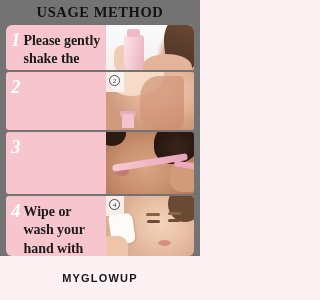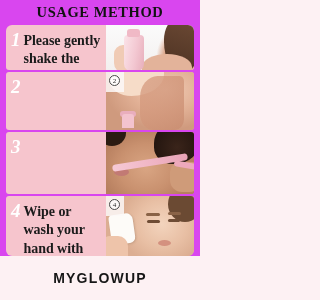--- a/index.html
+++ b/index.html
@@ -10,21 +10,21 @@
   body {
     width: 200px;
     height: 300px;
     overflow: hidden;
     font-family: "Liberation Serif", serif;
   }
   .poster {
     position: relative;
     width: 200px;
     height: 300px;
-    background: #d946ef;
+    background: #737373;
     box-sizing: border-box;
   }
 
   
   .title-bar {
     height: 25px;
     display: flex;
     align-items: center;
     justify-content: center;
   }
@@ -303,21 +303,21 @@
     bottom: 0;
     height: 44px;
     display: flex;
     align-items: center;
     justify-content: center;
     background: #fdf1f3;
   }
   .brand {
     font-family: "Liberation Sans", sans-serif;
     font-weight: bold;
-    font-size: 14px;
+    font-size: 11px;
     letter-spacing: 1.2px;
     color: #161616;
   }
 </style>
 </head>
 <body>
 
 <div class="poster">
 
   <div class="title-bar">

